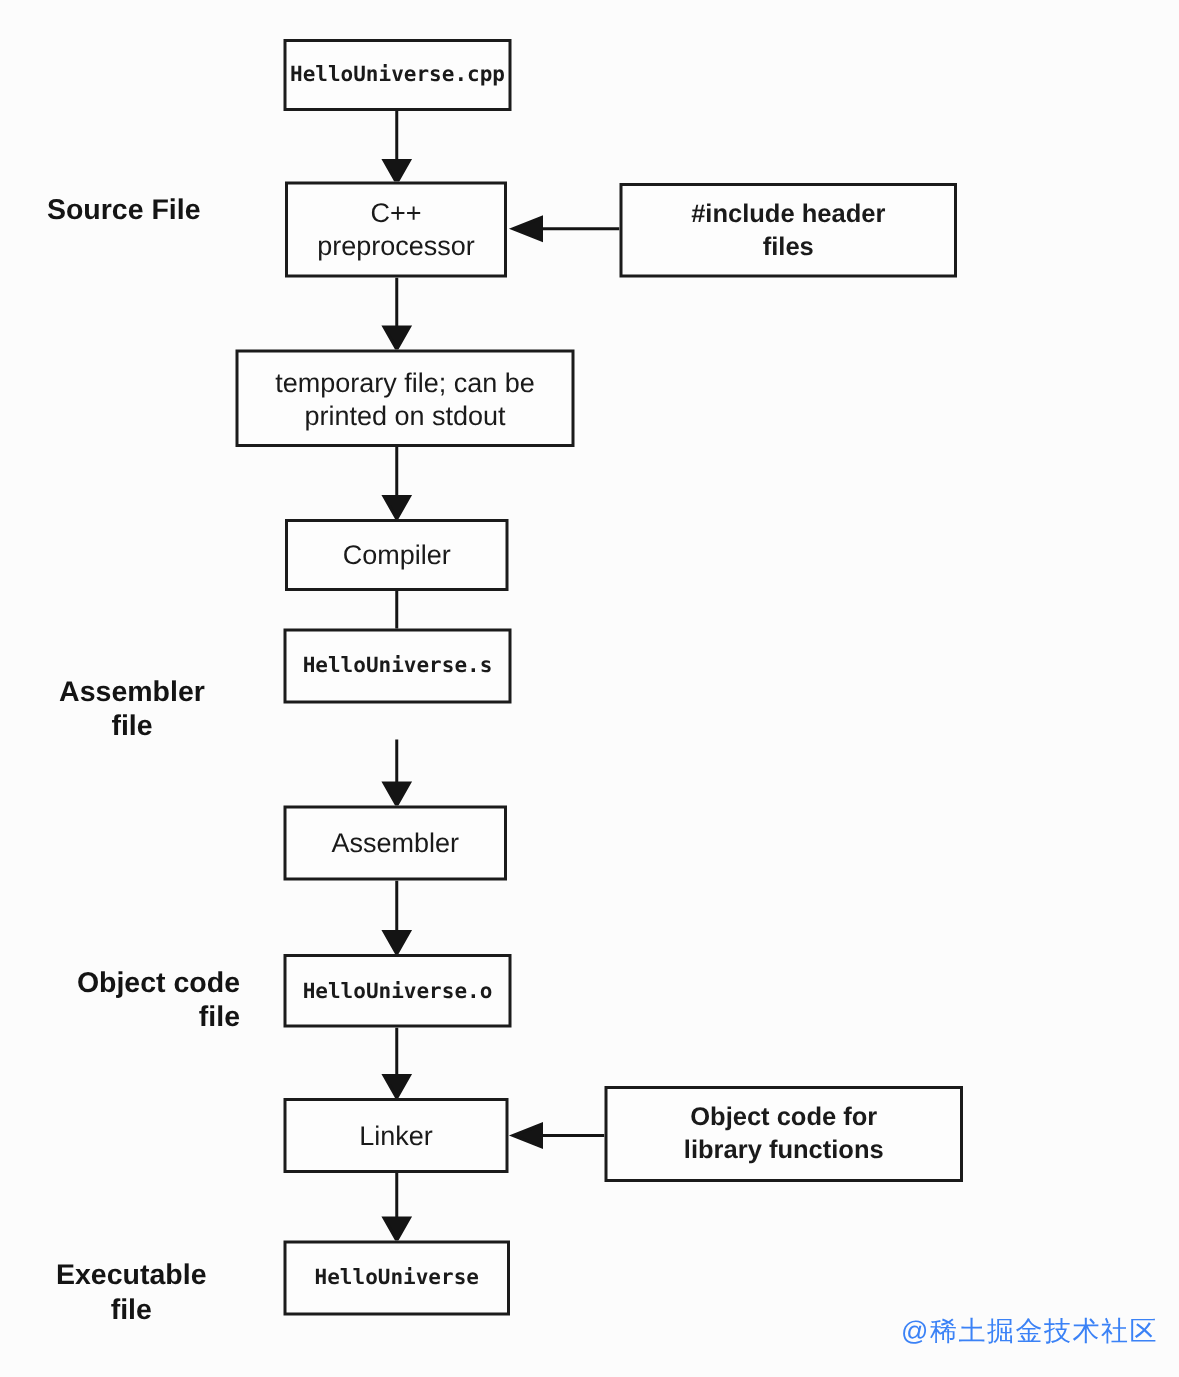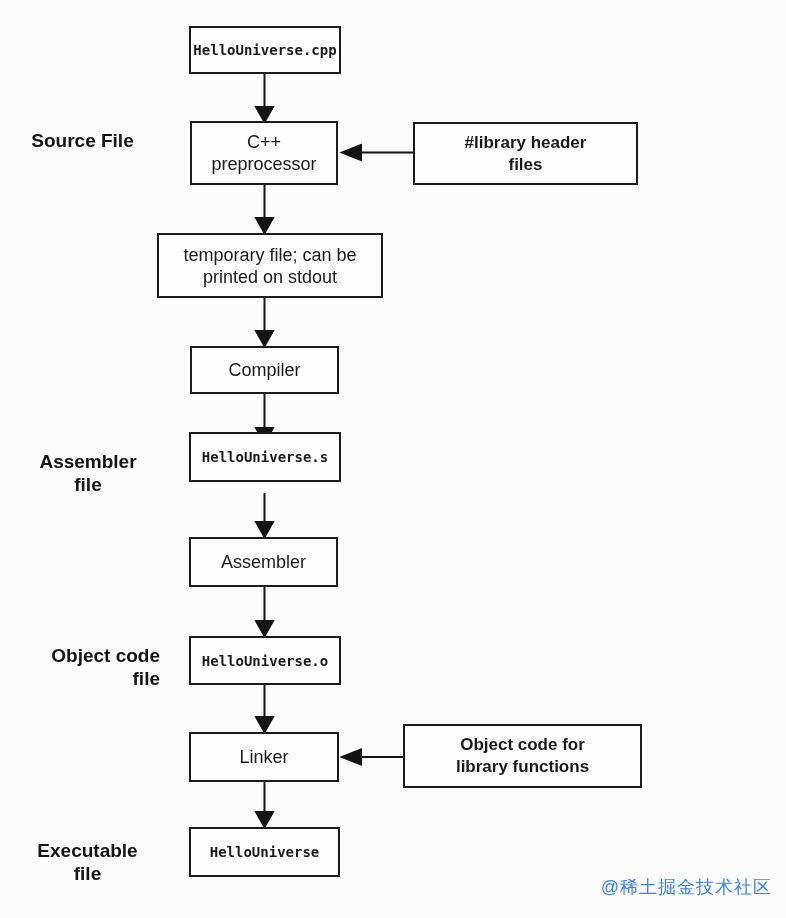--- a/index.html
+++ b/index.html
@@ -117,42 +117,42 @@
 
   <div class="box sans" style="left:157px; top:233px; width:226px; height:65px;">
     <div>temporary file; can be</div>
     <div>printed on stdout</div>
   </div>
 
   <div class="box sans" style="left:190px; top:346px; width:149px; height:48px;">
     <div>Compiler</div>
   </div>
 
-  <div class="box mono" style="left:189px; top:432px; width:152px; height:50px;">
+  <div class="box mono" style="left:189px; top:419px; width:152px; height:50px;">
     <div>HelloUniverse.s</div>
   </div>
 
   <div class="box sans" style="left:189px; top:537px; width:149px; height:50px;">
     <div>Assembler</div>
   </div>
 
   <div class="box sans" style="left:189px; top:732px; width:150px; height:50px;">
     <div>Linker</div>
   </div>
 
   <div class="box mono" style="left:189px; top:636px; width:152px; height:49px;">
     <div>HelloUniverse.o</div>
   </div>
 
   <div class="box mono" style="left:189px; top:827px; width:151px; height:50px;">
     <div>HelloUniverse</div>
   </div>
 
   <div class="box sansb" style="left:413px; top:122px; width:225px; height:63px;">
-    <div>#library header</div>
+    <div>#include header</div>
     <div>files</div>
   </div>
 
   <div class="box sansb" style="left:403px; top:724px; width:239px; height:64px;align-items:center;">
     <div>Object code for</div>
     <div>library functions</div>
   </div>
 
   <div class="stage" style="left:15px; top:92px; width:135px;margin-top:37px;">
     <div>Source File</div>

